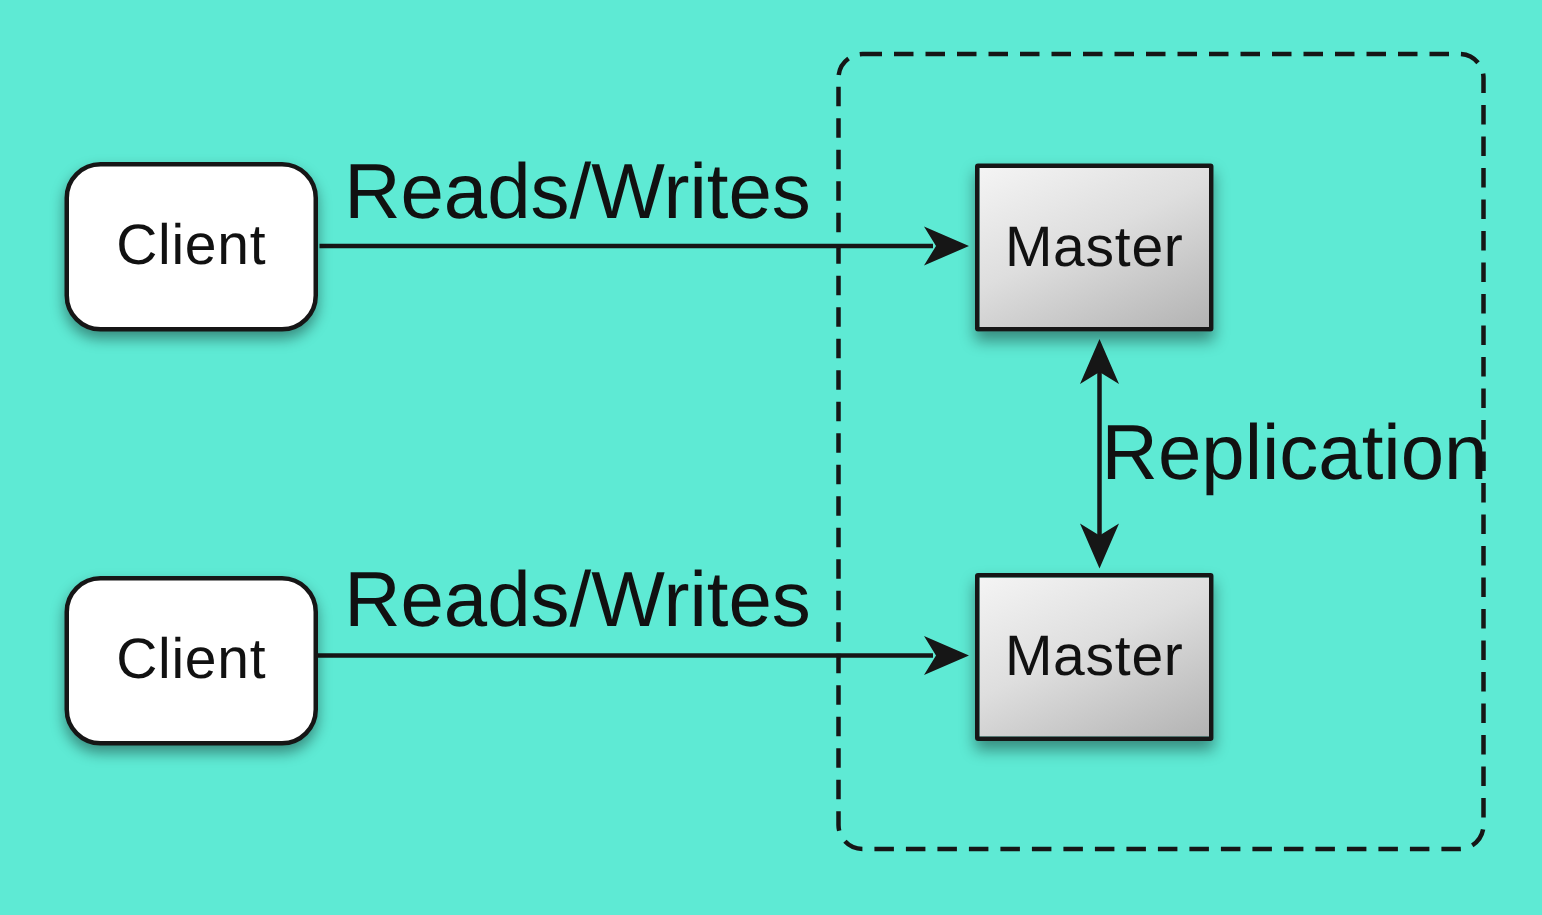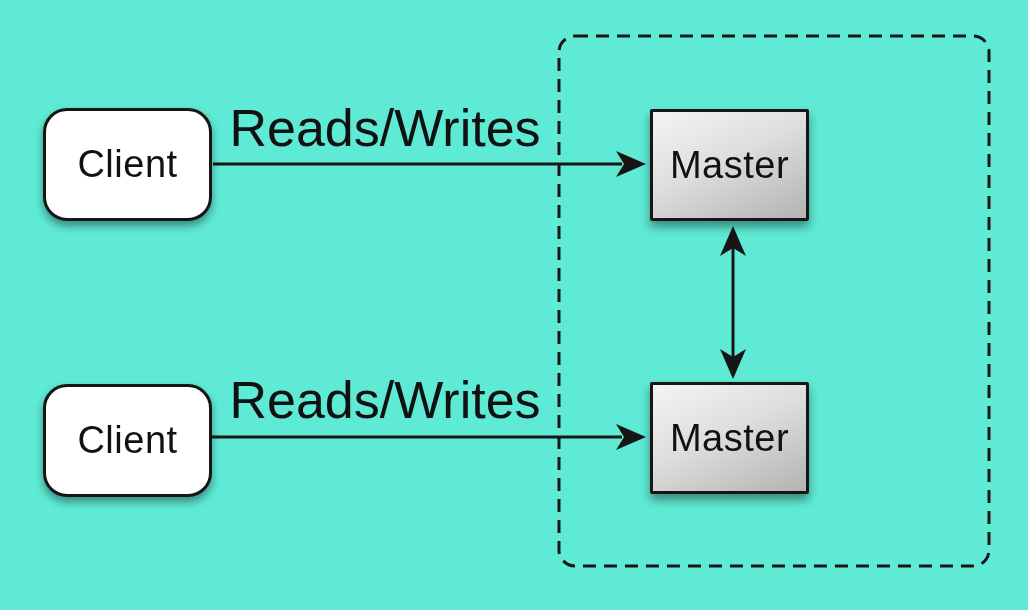--- a/index.html
+++ b/index.html
@@ -96,14 +96,15 @@
 
   <div class="node master master-top">
     <span>Master</span>
   </div>
   <div class="node master master-bottom">
     <span>Master</span>
   </div>
 
   <div class="edge-label label-rw-top">Reads/Writes</div>
   <div class="edge-label label-rw-bottom">Reads/Writes</div>
+  <div class="edge-label label-replication">Replication</div>
 
 </div>
 
 </body></html>

